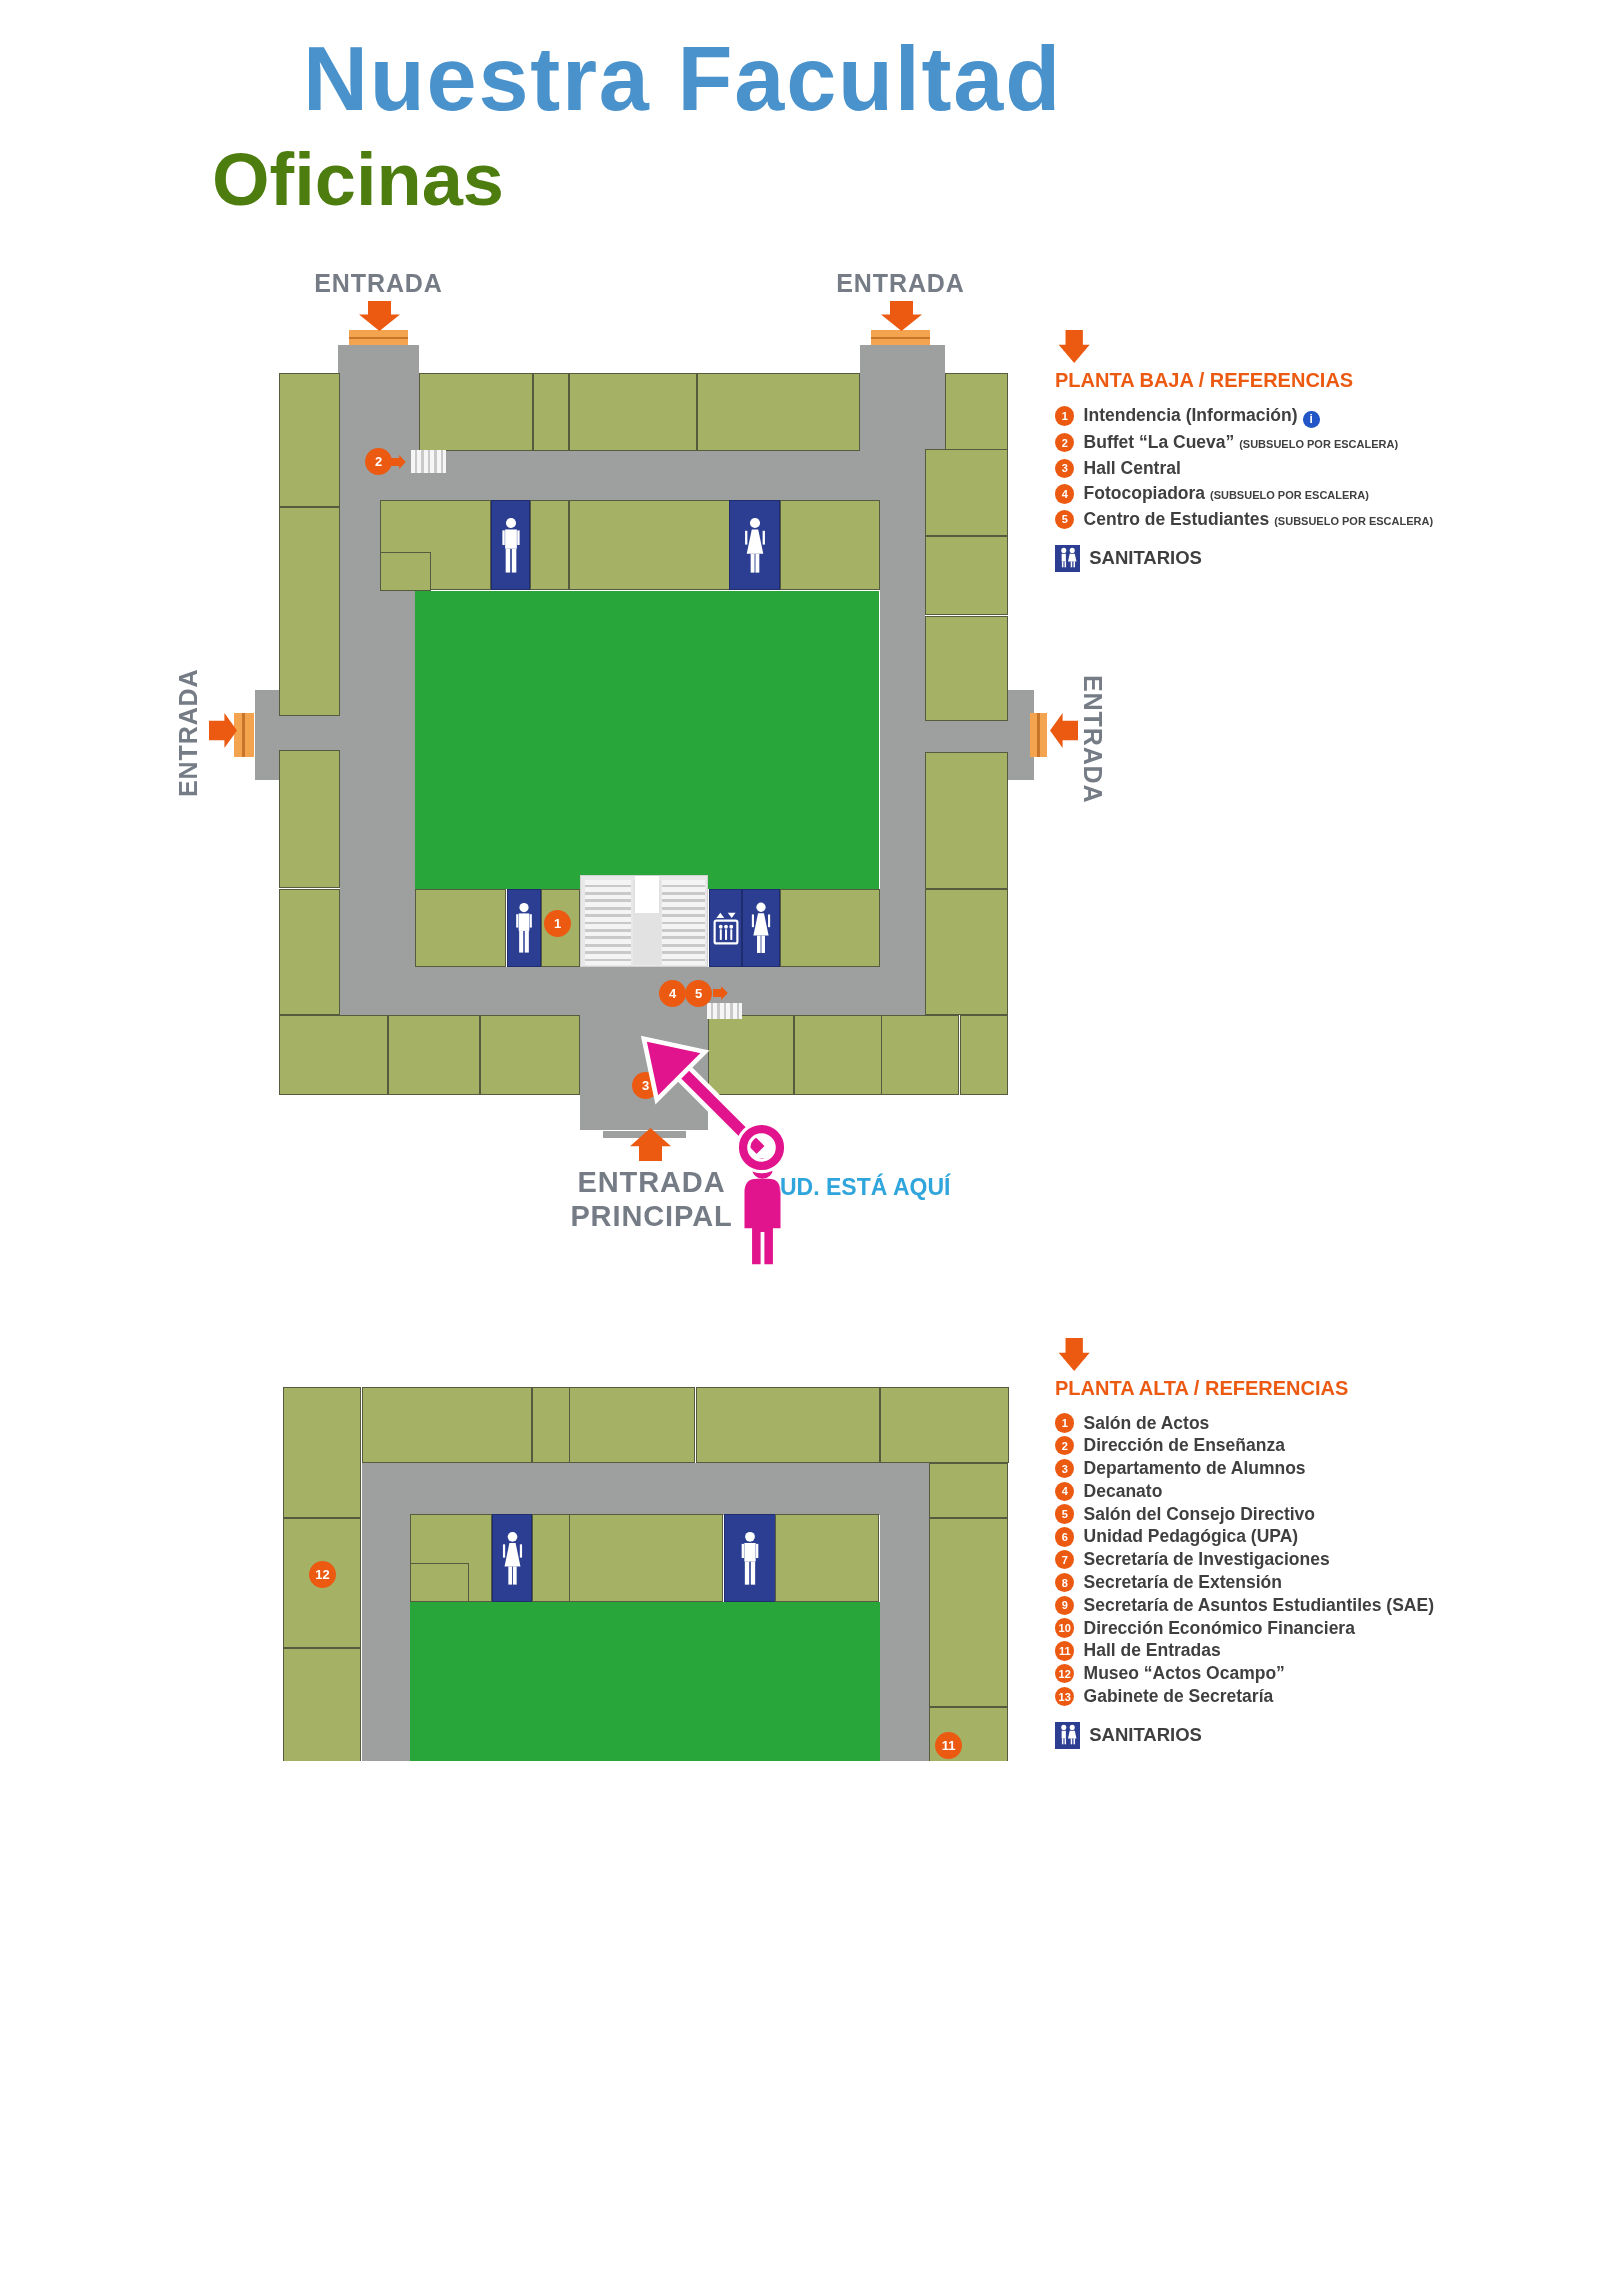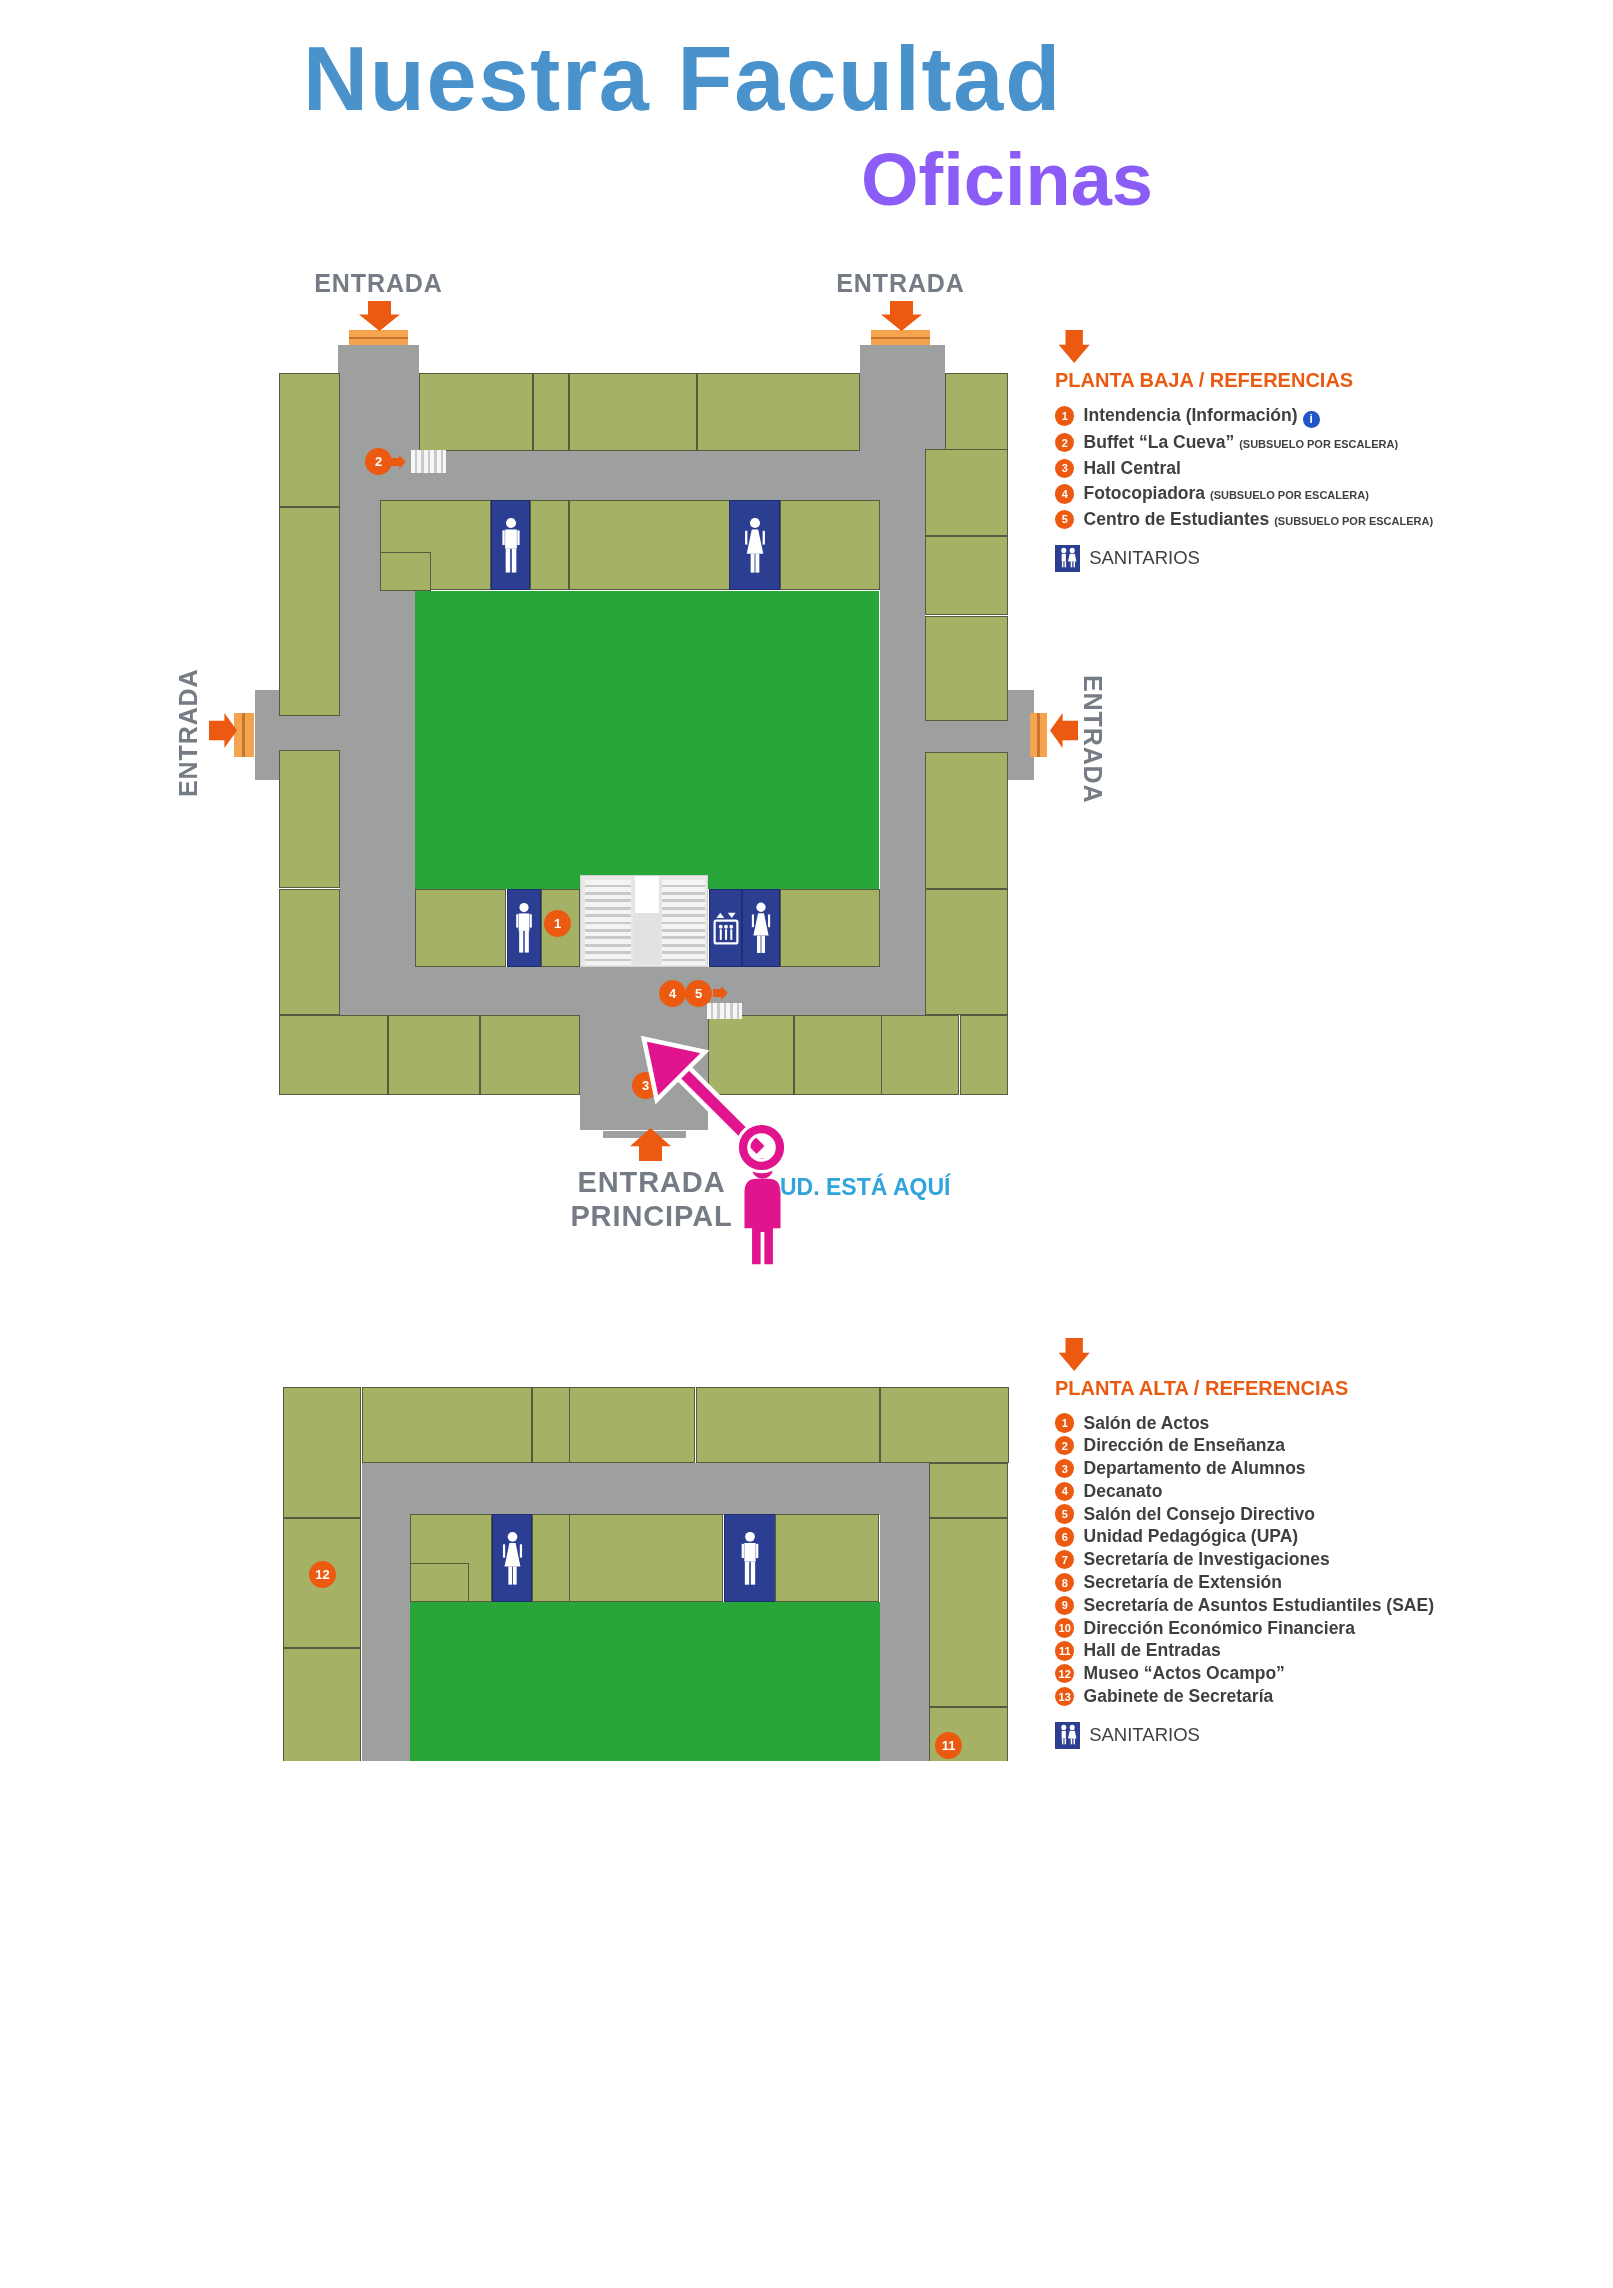--- a/index.html
+++ b/index.html
@@ -30,39 +30,39 @@
   .arr-up{clip-path:polygon(50% 0,100% 55%,78% 55%,78% 100%,22% 100%,22% 55%,0 55%);}
   .arr-right{clip-path:polygon(0 22%,55% 22%,55% 0,100% 50%,55% 100%,55% 78%,0 78%);}
   .arr-left{clip-path:polygon(100% 22%,45% 22%,45% 0,0 50%,45% 100%,45% 78%,100% 78%);}
   
   .ent{position:absolute;color:#757C86;font-weight:bold;font-size:25px;letter-spacing:0.9px;
        text-align:center;}
   .entV{writing-mode:vertical-rl;}
   .entVup{writing-mode:vertical-rl;transform:rotate(180deg);}
   .title{position:absolute;left:212px;top:28px;width:941px;text-align:center;
          color:#4992CB;font-size:90px;font-weight:bold;letter-spacing:1.8px;}
-  .subtitle{position:absolute;left:212px;top:137px;width:941px;text-align:right;
-            color:#8b5cf6;font-size:74px;font-weight:bold;}
+  .subtitle{position:absolute;left:212px;top:137px;width:941px;text-align:left;
+            color:#4d7c0f;font-size:74px;font-weight:bold;}
   
   .legend{position:absolute;width:443px;}
   .lg-title{color:#EC5A12;font-size:20px;font-weight:bold;margin:5.5px 0 13px 0;}
   .lrow{display:flex;align-items:center;margin-bottom:4.6px;}
   .lrow.tight{margin-bottom:1.8px;}
   .ln{flex:0 0 auto;width:19.4px;height:19.4px;border-radius:50%;background:#EC5A12;color:#fff;
       font-size:11px;font-weight:bold;display:flex;align-items:center;justify-content:center;
       margin-right:9.2px;}
   .lt{font-size:17.5px;font-weight:bold;color:#3F3F3F;white-space:nowrap;}
   .lnote{font-size:11px;font-weight:bold;color:#3F3F3F;}
   .info{display:inline-flex;width:16.6px;height:16.6px;border-radius:50%;background:#2256C6;
         color:#fff;font-size:12px;font-weight:bold;align-items:center;justify-content:center;
         margin-left:5.5px;vertical-align:-2.8px;}
   .sanrow{display:flex;align-items:center;margin-top:14.8px;}
   .sanicon{width:25px;height:27px;background:#2B3E92;display:flex;align-items:center;
            justify-content:center;margin-right:9.2px;}
-  .santxt{font-size:18.5px;font-weight:normal;color:#3F3F3F;}
+  .santxt{font-size:18.5px;font-weight:bold;color:#3F3F3F;}
   .uah{position:absolute;left:780px;top:1174px;color:#2FA5DC;font-size:23px;font-weight:bold;
        z-index:42;white-space:nowrap;text-shadow:0 0 2.8px #fff,0 0 2.8px #fff;}
   .ep{position:absolute;left:513px;top:1165px;width:277px;text-align:center;color:#757C86;
       font-weight:bold;font-size:29px;line-height:34px;letter-spacing:0.9px;}
 </style>
 </head>
 <body>
 
 <div id="canvas">
 

